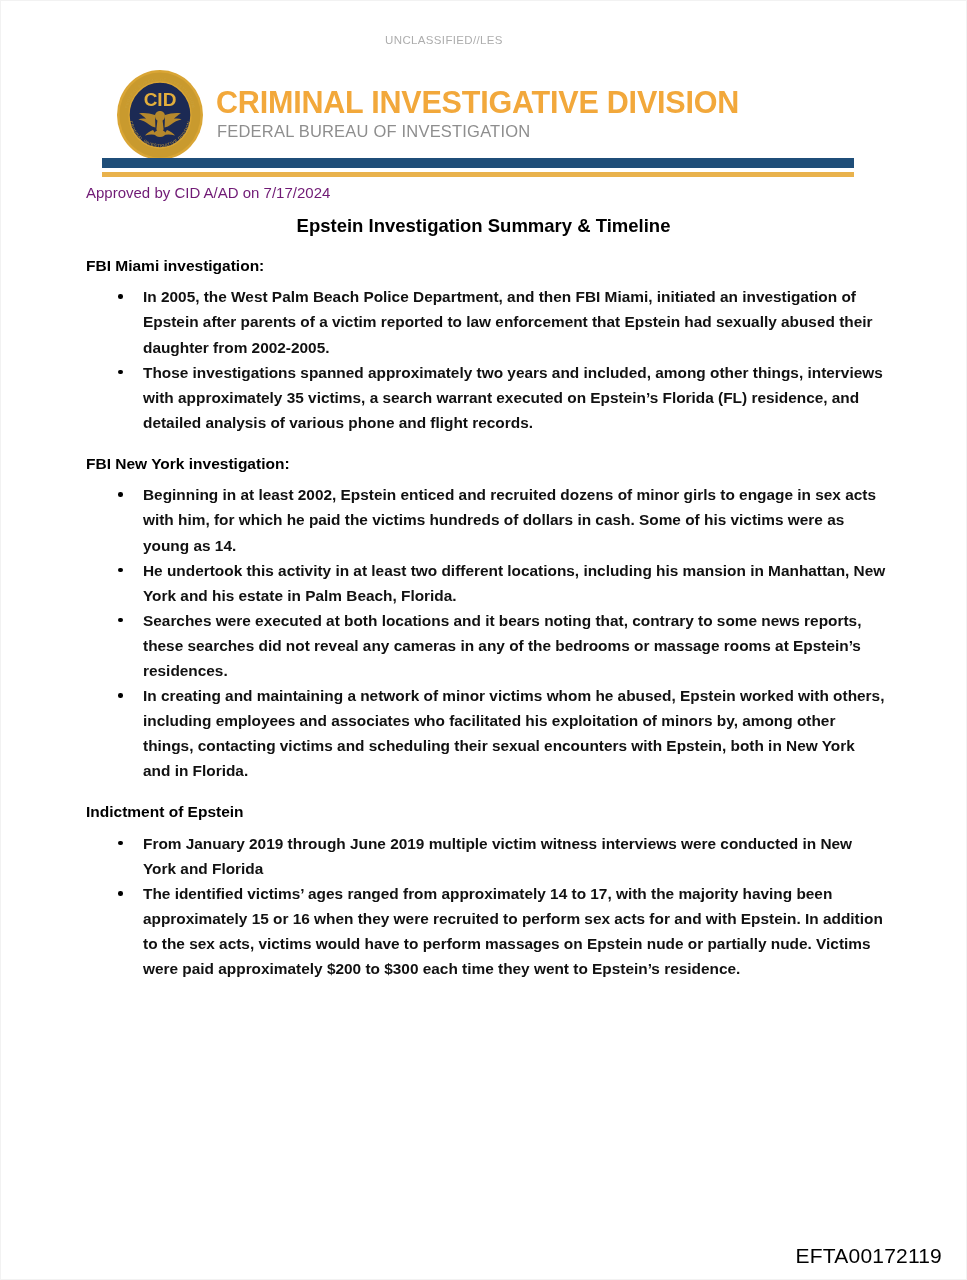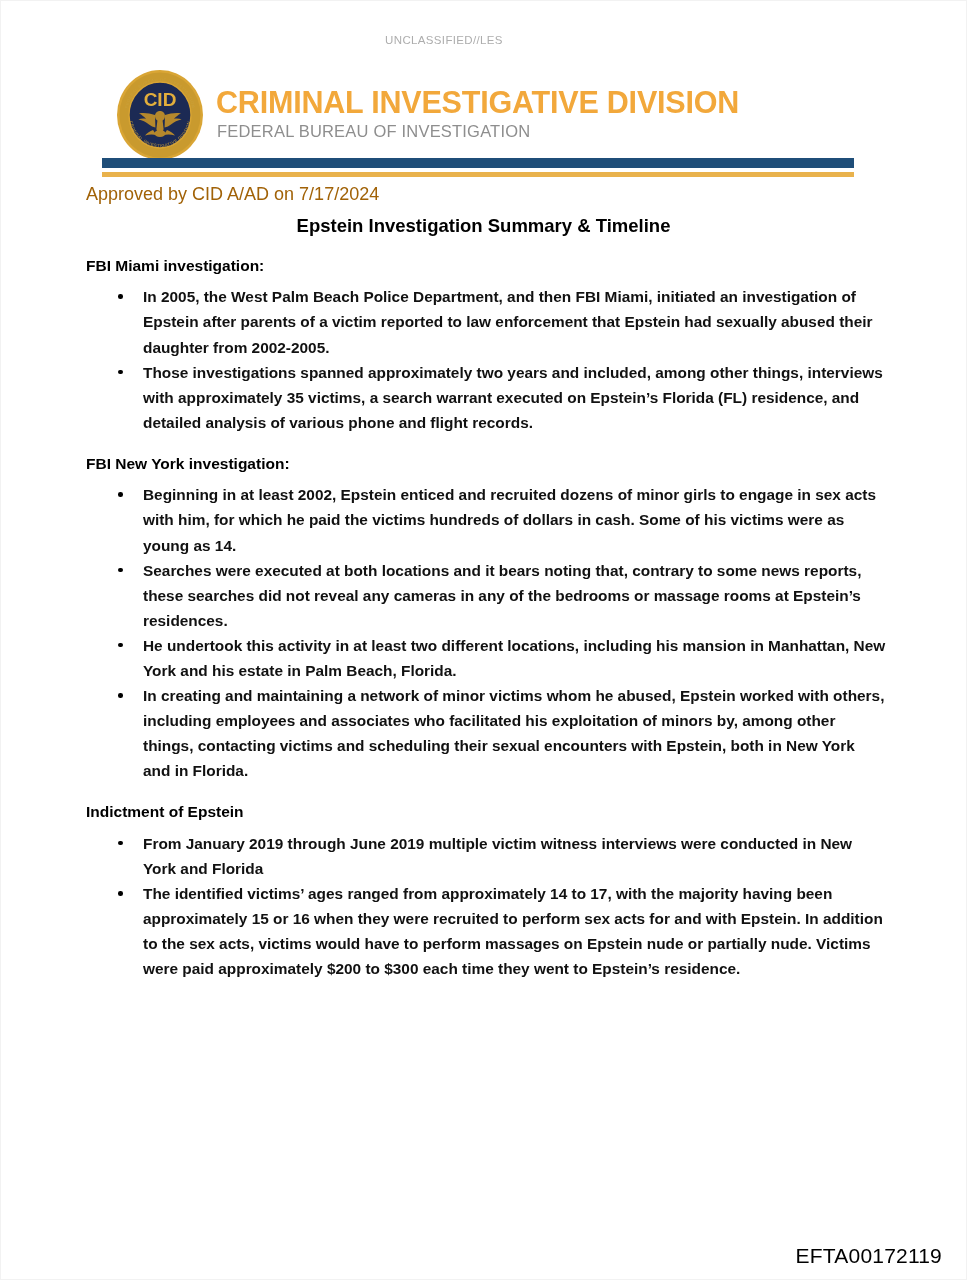--- a/index.html
+++ b/index.html
@@ -99,22 +99,22 @@
     width: 752px;
     height: 5px;
     background: #e9b24c;
   }
 
   
   .approved {
     position: absolute;
     top: 183px;
     left: 85px;
-    font-size: 18px;
-    color: #a16207;
+    font-size: 15px;
+    color: #701a75;
     white-space: nowrap;
   }
 
   .doc-title {
     position: absolute;
     top: 214px;
     left: 85px;
     width: 795px;
     text-align: center;
     font-size: 18.5px;
@@ -226,22 +226,22 @@
 
     <div class="section-heading">FBI Miami investigation:</div>
     <ul class="bullets">
       <li><span class="dot"></span><span>In 2005, the West Palm Beach Police Department, and then FBI Miami, initiated an investigation of Epstein after parents of a victim reported to law enforcement that Epstein had sexually abused their daughter from 2002-2005.</span></li>
       <li><span class="dot"></span><span>Those investigations spanned approximately two years and included, among other things, interviews with approximately 35 victims, a search warrant executed on Epstein’s Florida (FL) residence, and detailed analysis of various phone and flight records.</span></li>
     </ul>
 
     <div class="section-heading">FBI New York investigation:</div>
     <ul class="bullets">
       <li><span class="dot"></span><span>Beginning in at least 2002, Epstein enticed and recruited dozens of minor girls to engage in sex acts with him, for which he paid the victims hundreds of dollars in cash. Some of his victims were as young as 14.</span></li>
+      <li><span class="dot"></span><span>He undertook this activity in at least two different locations, including his mansion in Manhattan, New York and his estate in Palm Beach, Florida.</span></li>
       <li><span class="dot"></span><span>Searches were executed at both locations and it bears noting that, contrary to some news reports, these searches did not reveal any cameras in any of the bedrooms or massage rooms at Epstein’s residences.</span></li>
-      <li><span class="dot"></span><span>He undertook this activity in at least two different locations, including his mansion in Manhattan, New York and his estate in Palm Beach, Florida.</span></li>
       <li><span class="dot"></span><span>In creating and maintaining a network of minor victims whom he abused, Epstein worked with others, including employees and associates who facilitated his exploitation of minors by, among other things, contacting victims and scheduling their sexual encounters with Epstein, both in New York and in Florida.</span></li>
     </ul>
 
     <div class="section-heading">Indictment of Epstein</div>
     <ul class="bullets">
       <li><span class="dot"></span><span>From January 2019 through June 2019 multiple victim witness interviews were conducted in New York and Florida</span></li>
       <li><span class="dot"></span><span>The identified victims’ ages ranged from approximately 14 to 17, with the majority having been approximately 15 or 16 when they were recruited to perform sex acts for and with Epstein.  In addition to the sex acts, victims would have to perform massages on Epstein nude or partially nude.  Victims were paid approximately $200 to $300 each time they went to Epstein’s residence.</span></li>
     </ul>
 
   </div>

